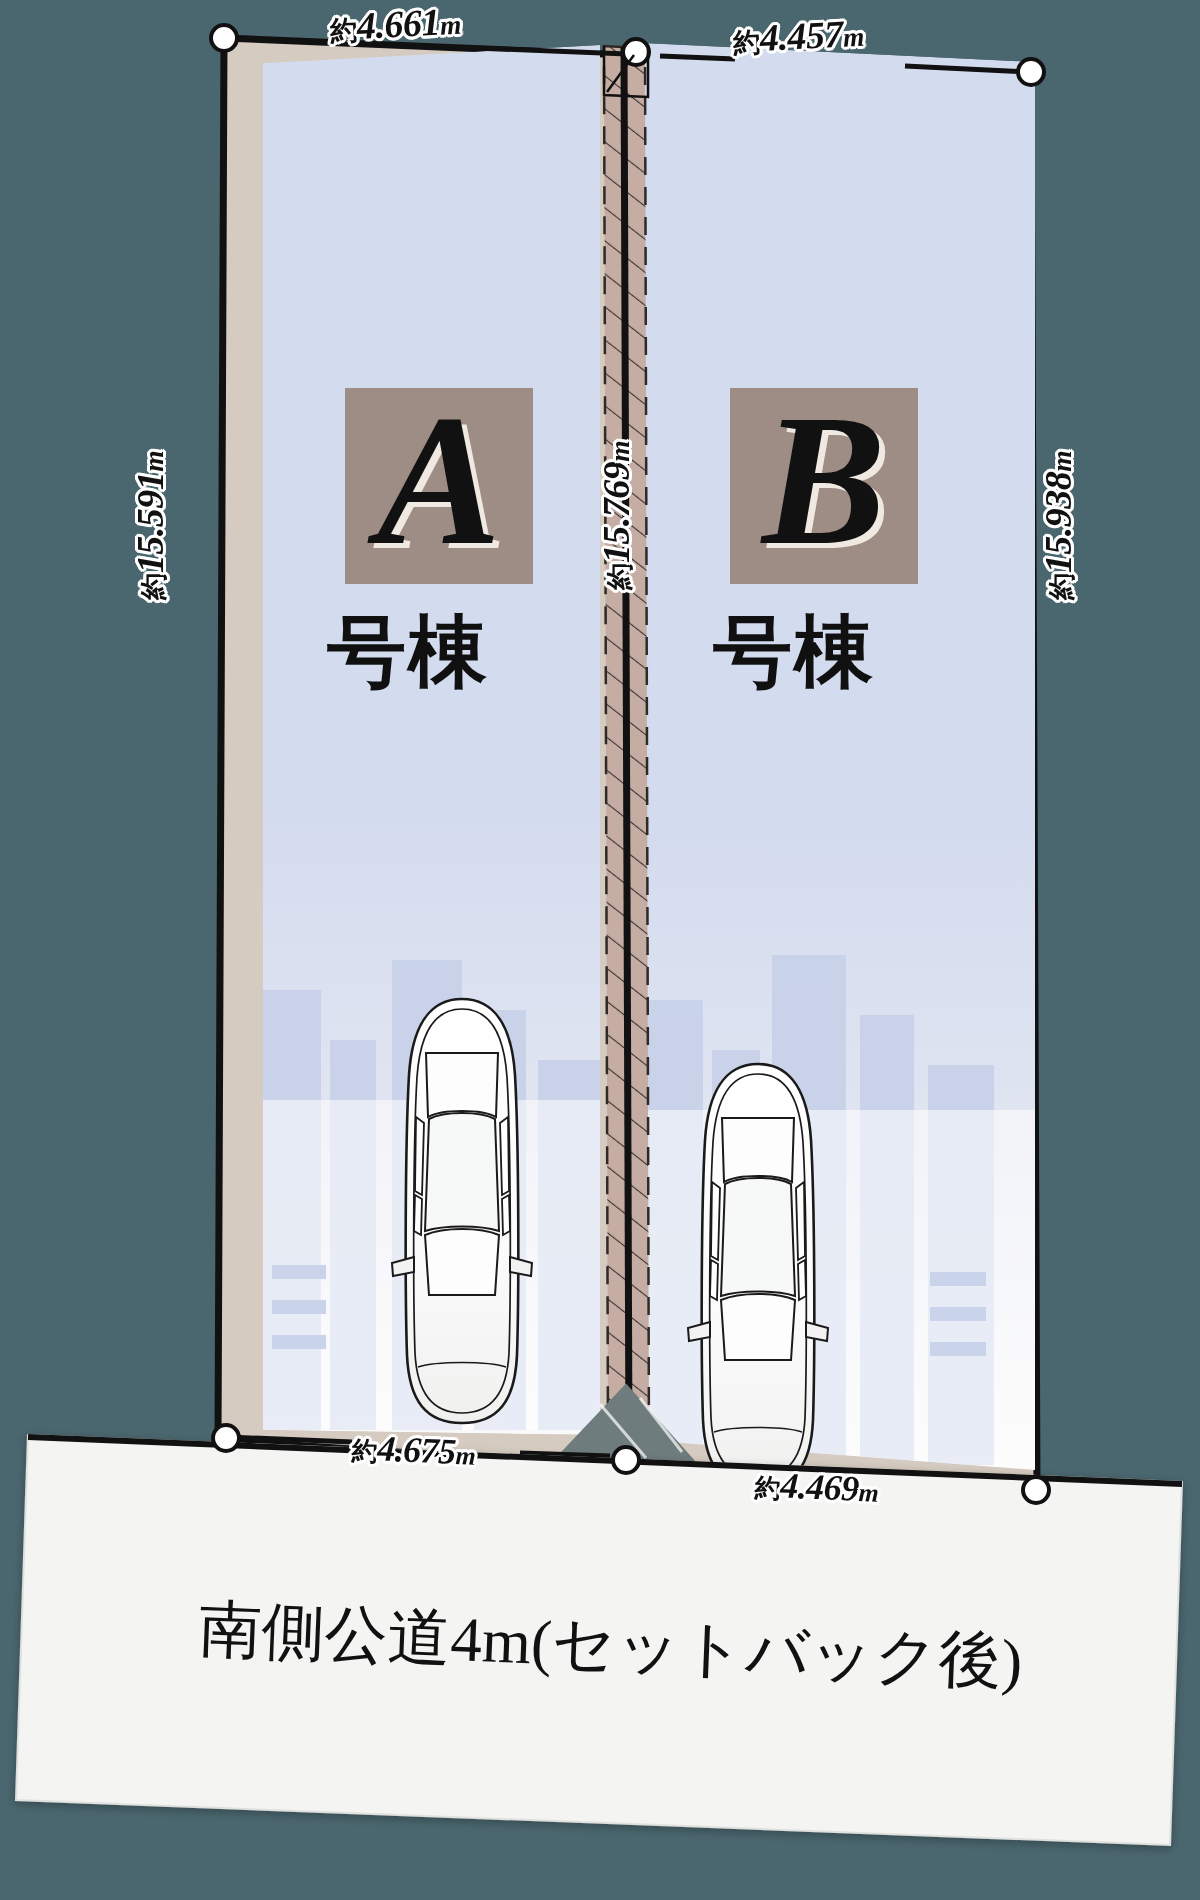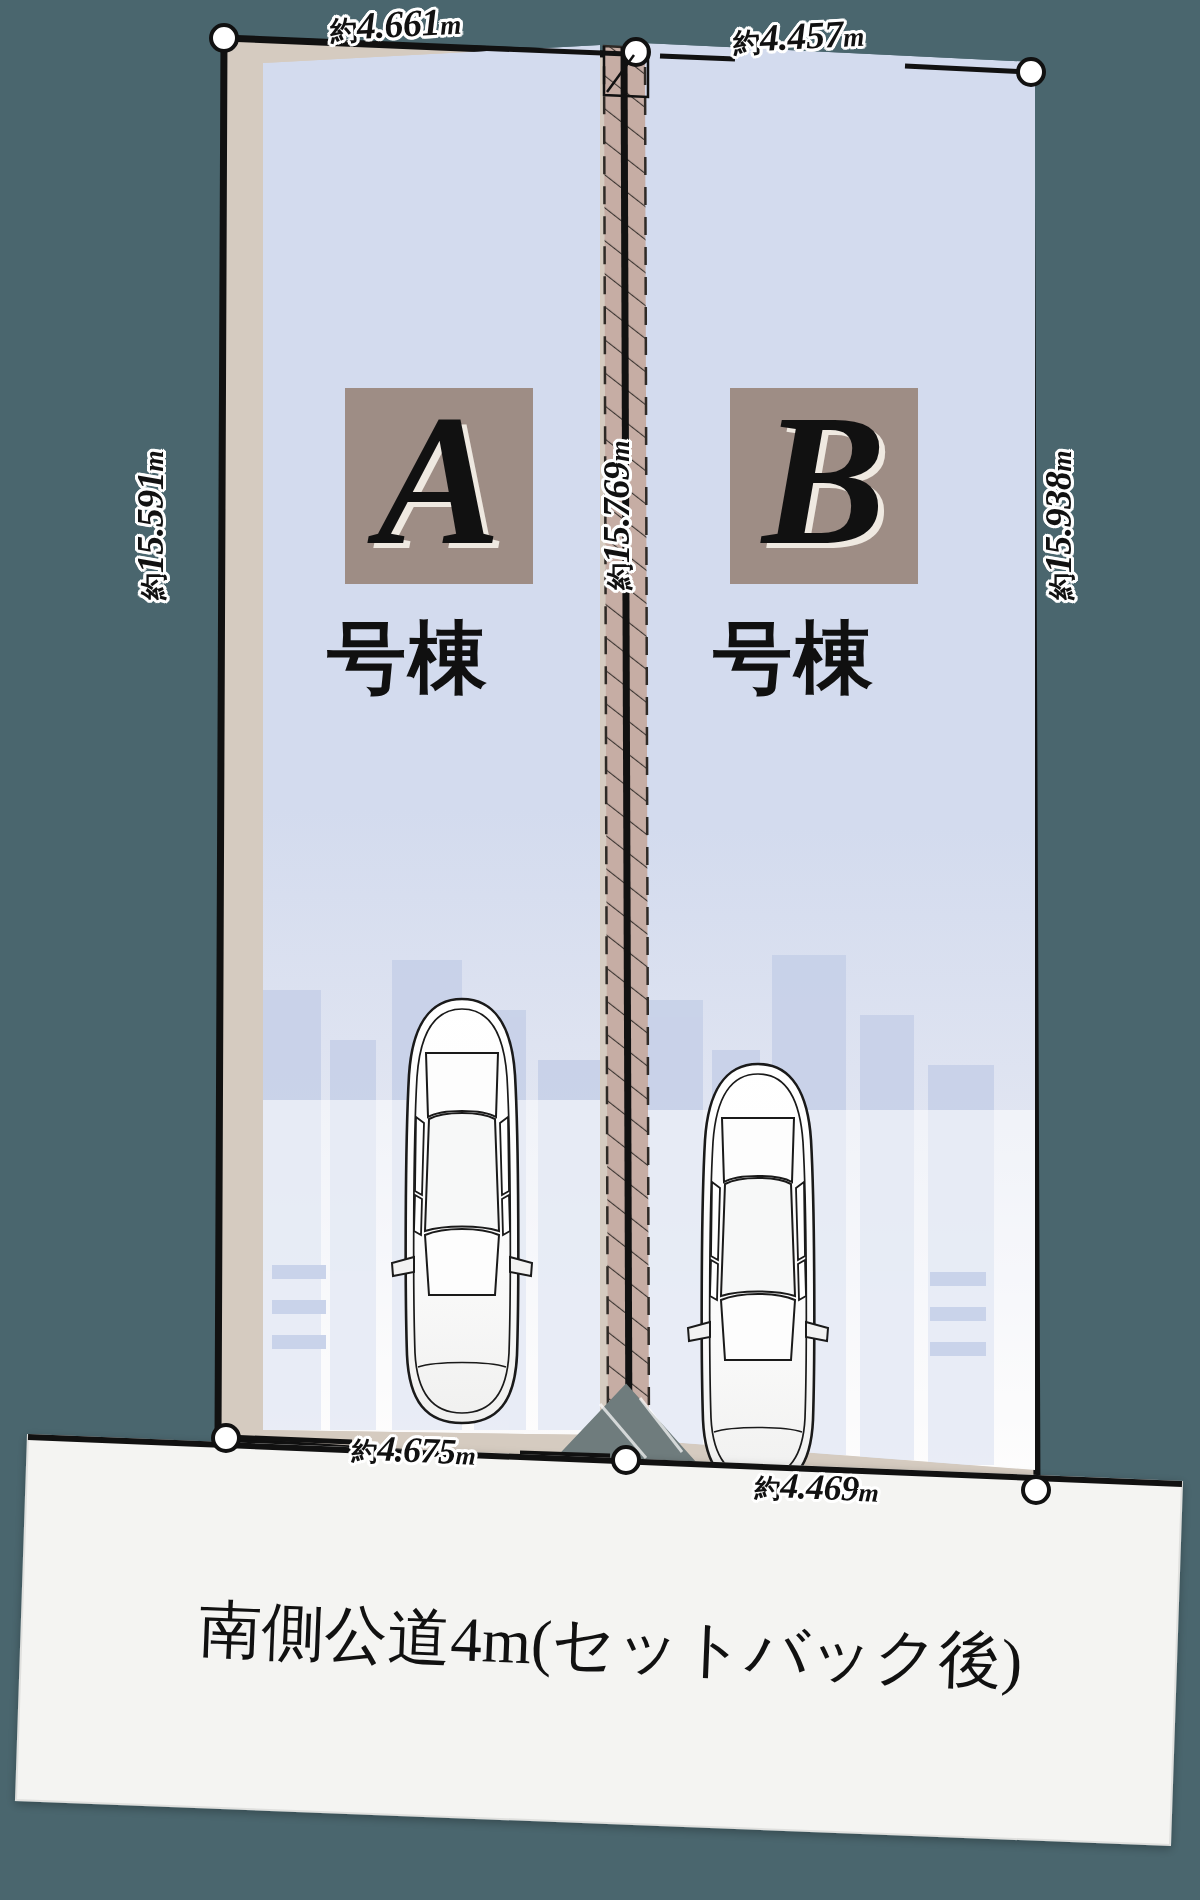--- a/index.html
+++ b/index.html
@@ -83,21 +83,21 @@
     line-height: 1;
     color: #111111;
     text-shadow: 6px 5px 0 #efe9e1;
     margin-top: -12px;
   }
   #badge-a { left: 345px; top: 388px; }
   #badge-b { left: 730px; top: 388px; }
 
   .lot-sub {
     position: absolute;
-    font-family: Liberation Serif, serif;
+    font-family: Liberation Mono, monospace;
     font-weight: 700;
     font-size: 79px;
     line-height: 1;
     color: #101010;
     letter-spacing: 2px;
     white-space: nowrap;
     pointer-events: none;
   }
   #sub-a { left: 327px; top: 619px; }
   #sub-b { left: 713px; top: 619px; }

